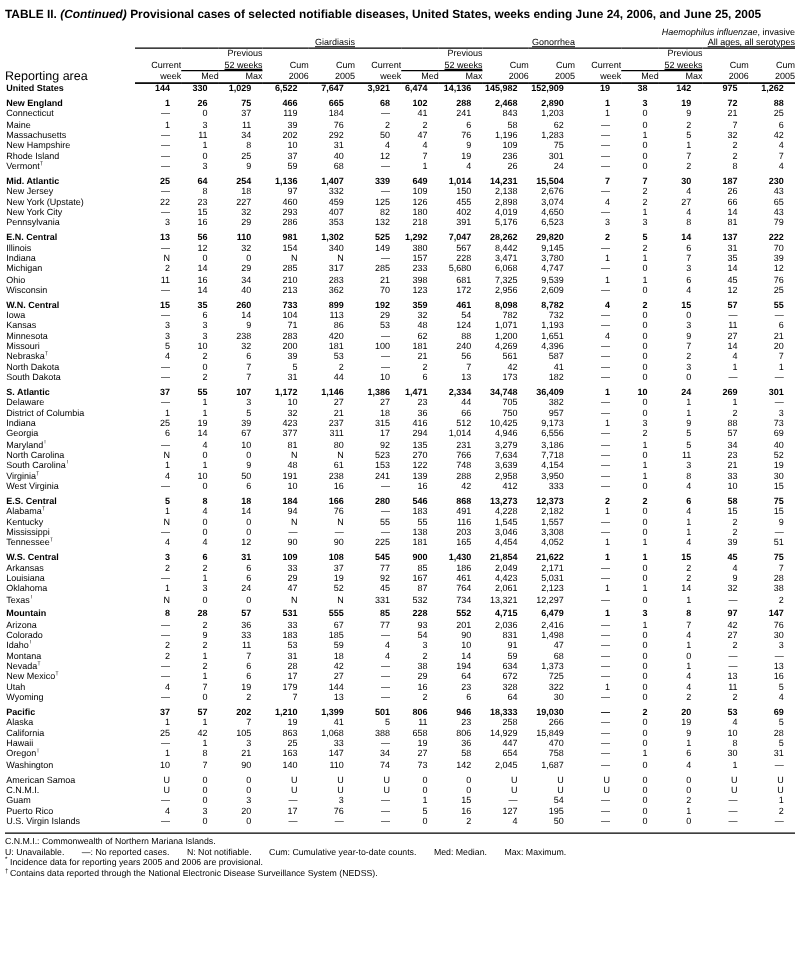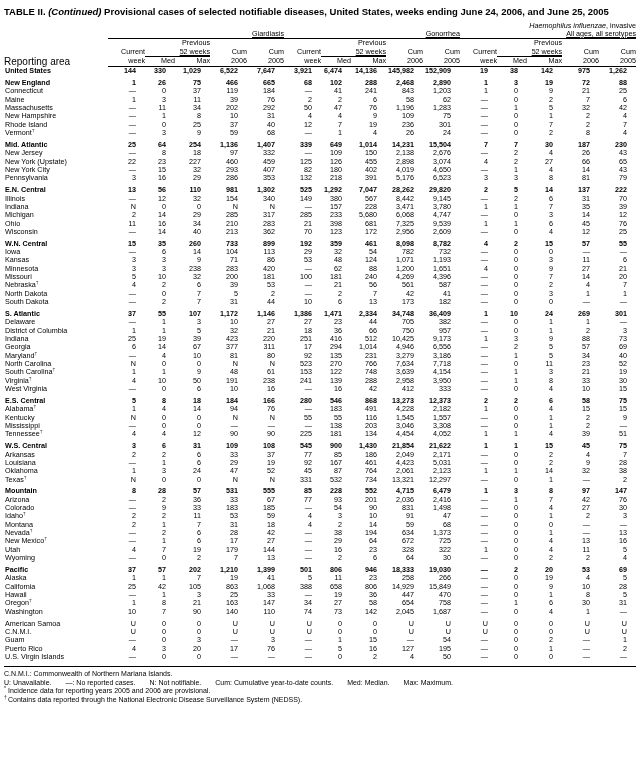--- a/index.html
+++ b/index.html
@@ -653,22 +653,22 @@
           <td>1</td>
           <td>2</td>
           <td>3</td>
         </tr>
         <tr>
           <td class="label">Indiana</td>
           <td>25</td>
           <td>19</td>
           <td>39</td>
           <td>423</td>
-          <td>220</td>
-          <td>251</td>
+          <td>237</td>
+          <td>315</td>
           <td>416</td>
           <td>512</td>
           <td>10,425</td>
           <td>9,173</td>
           <td>1</td>
           <td>3</td>
           <td>9</td>
           <td>88</td>
           <td>73</td>
         </tr>
@@ -854,21 +854,21 @@
         </tr>
         <tr>
           <td class="label">Tennessee<sup>†</sup></td>
           <td>4</td>
           <td>4</td>
           <td>12</td>
           <td>90</td>
           <td>90</td>
           <td>225</td>
           <td>181</td>
-          <td>134</td>
+          <td>165</td>
           <td>4,454</td>
           <td>4,052</td>
           <td>1</td>
           <td>1</td>
           <td>4</td>
           <td>39</td>
           <td>51</td>
         </tr>
         <tr class="bold space">
           <td class="label">W.S. Central</td>

